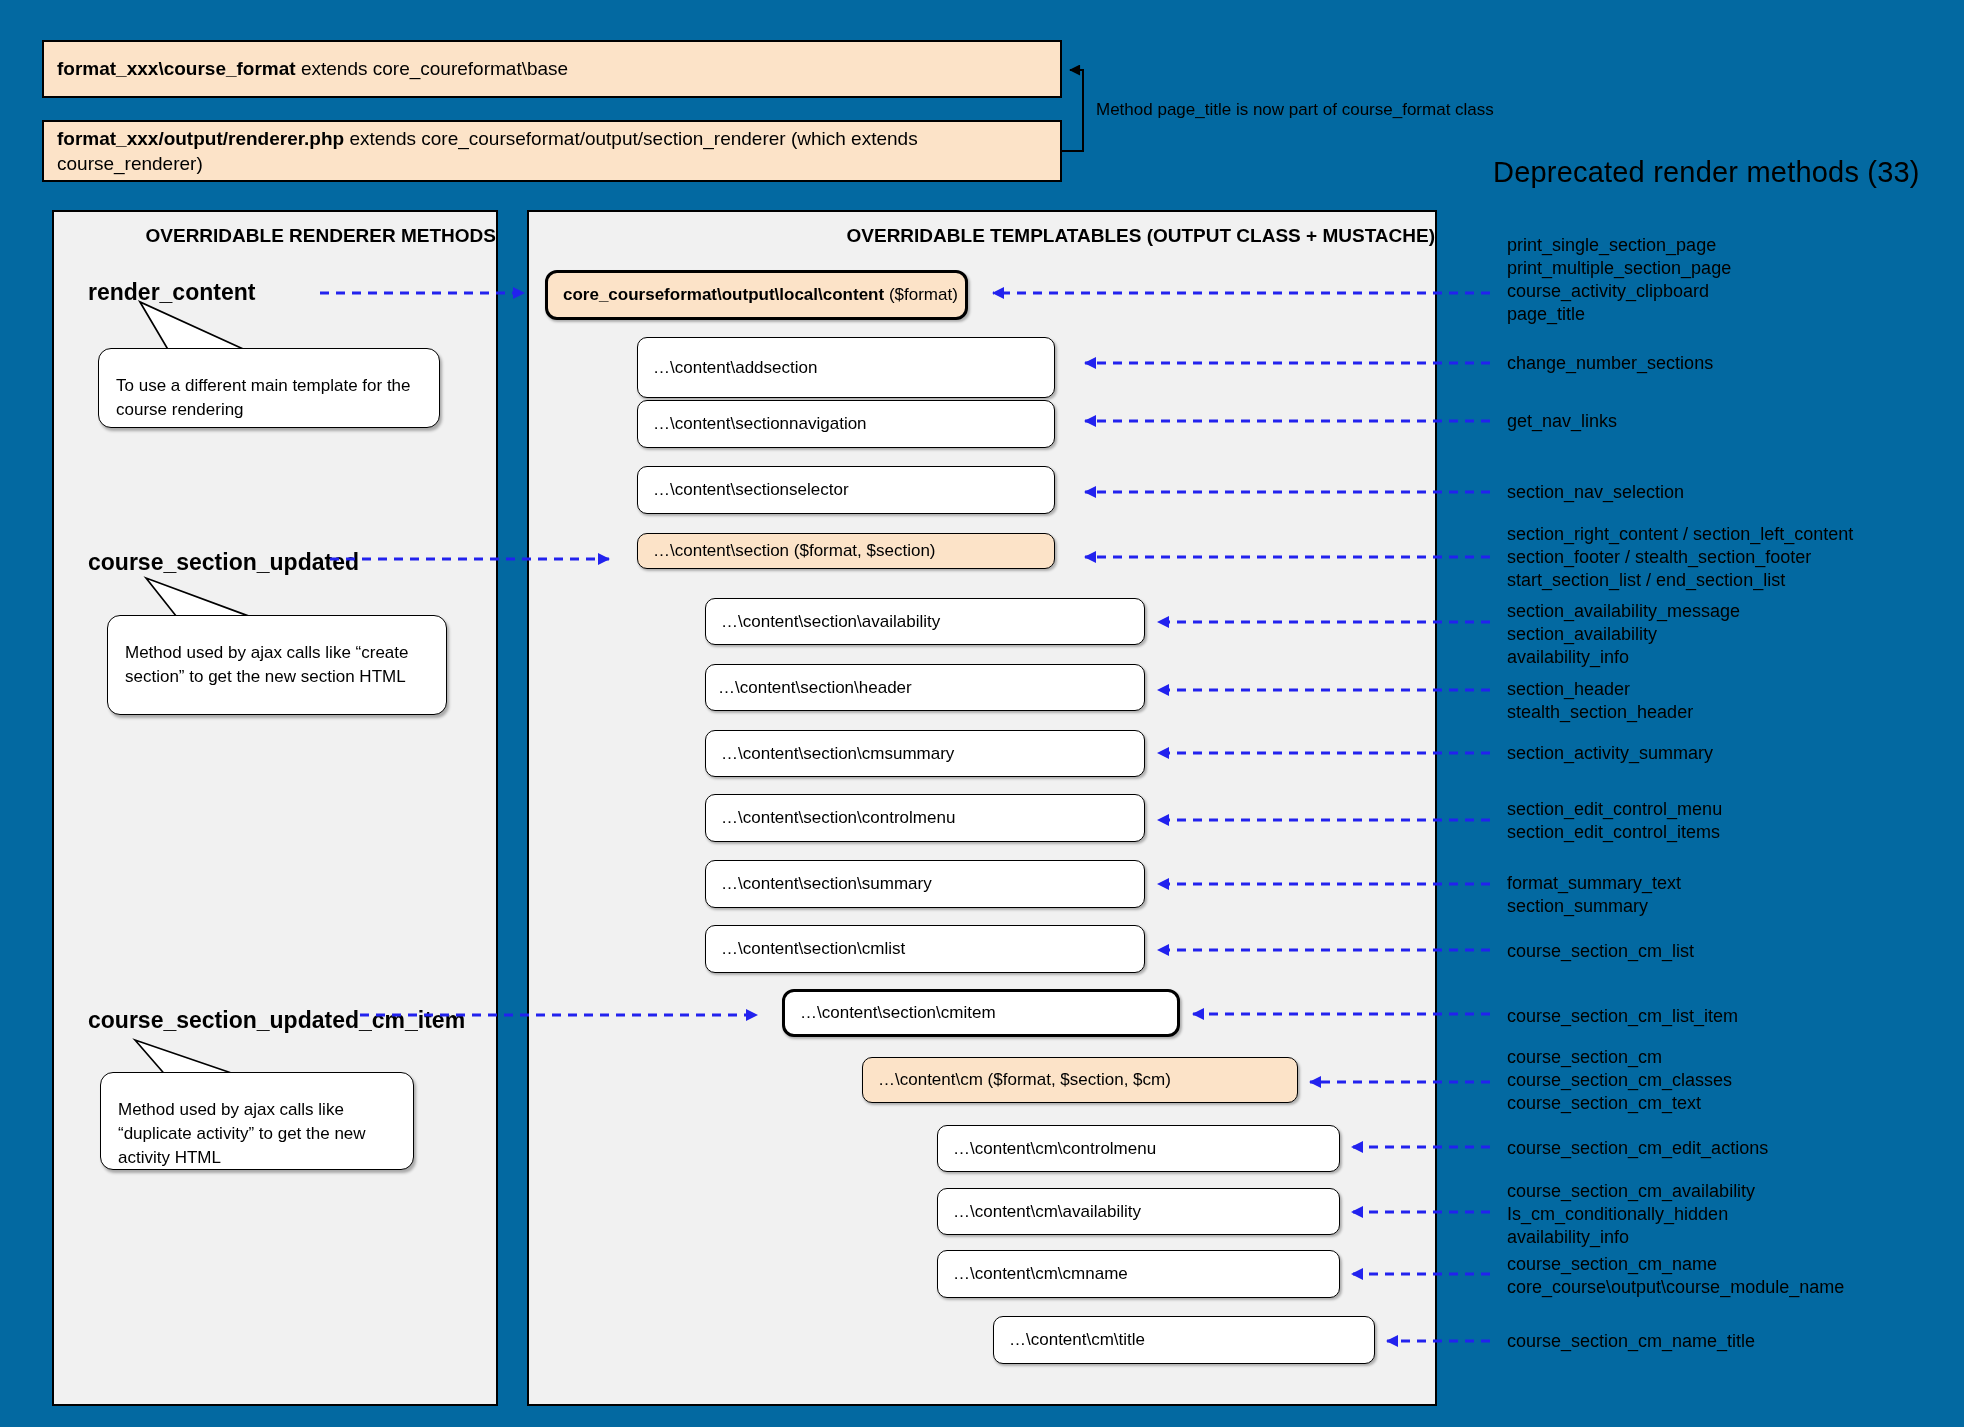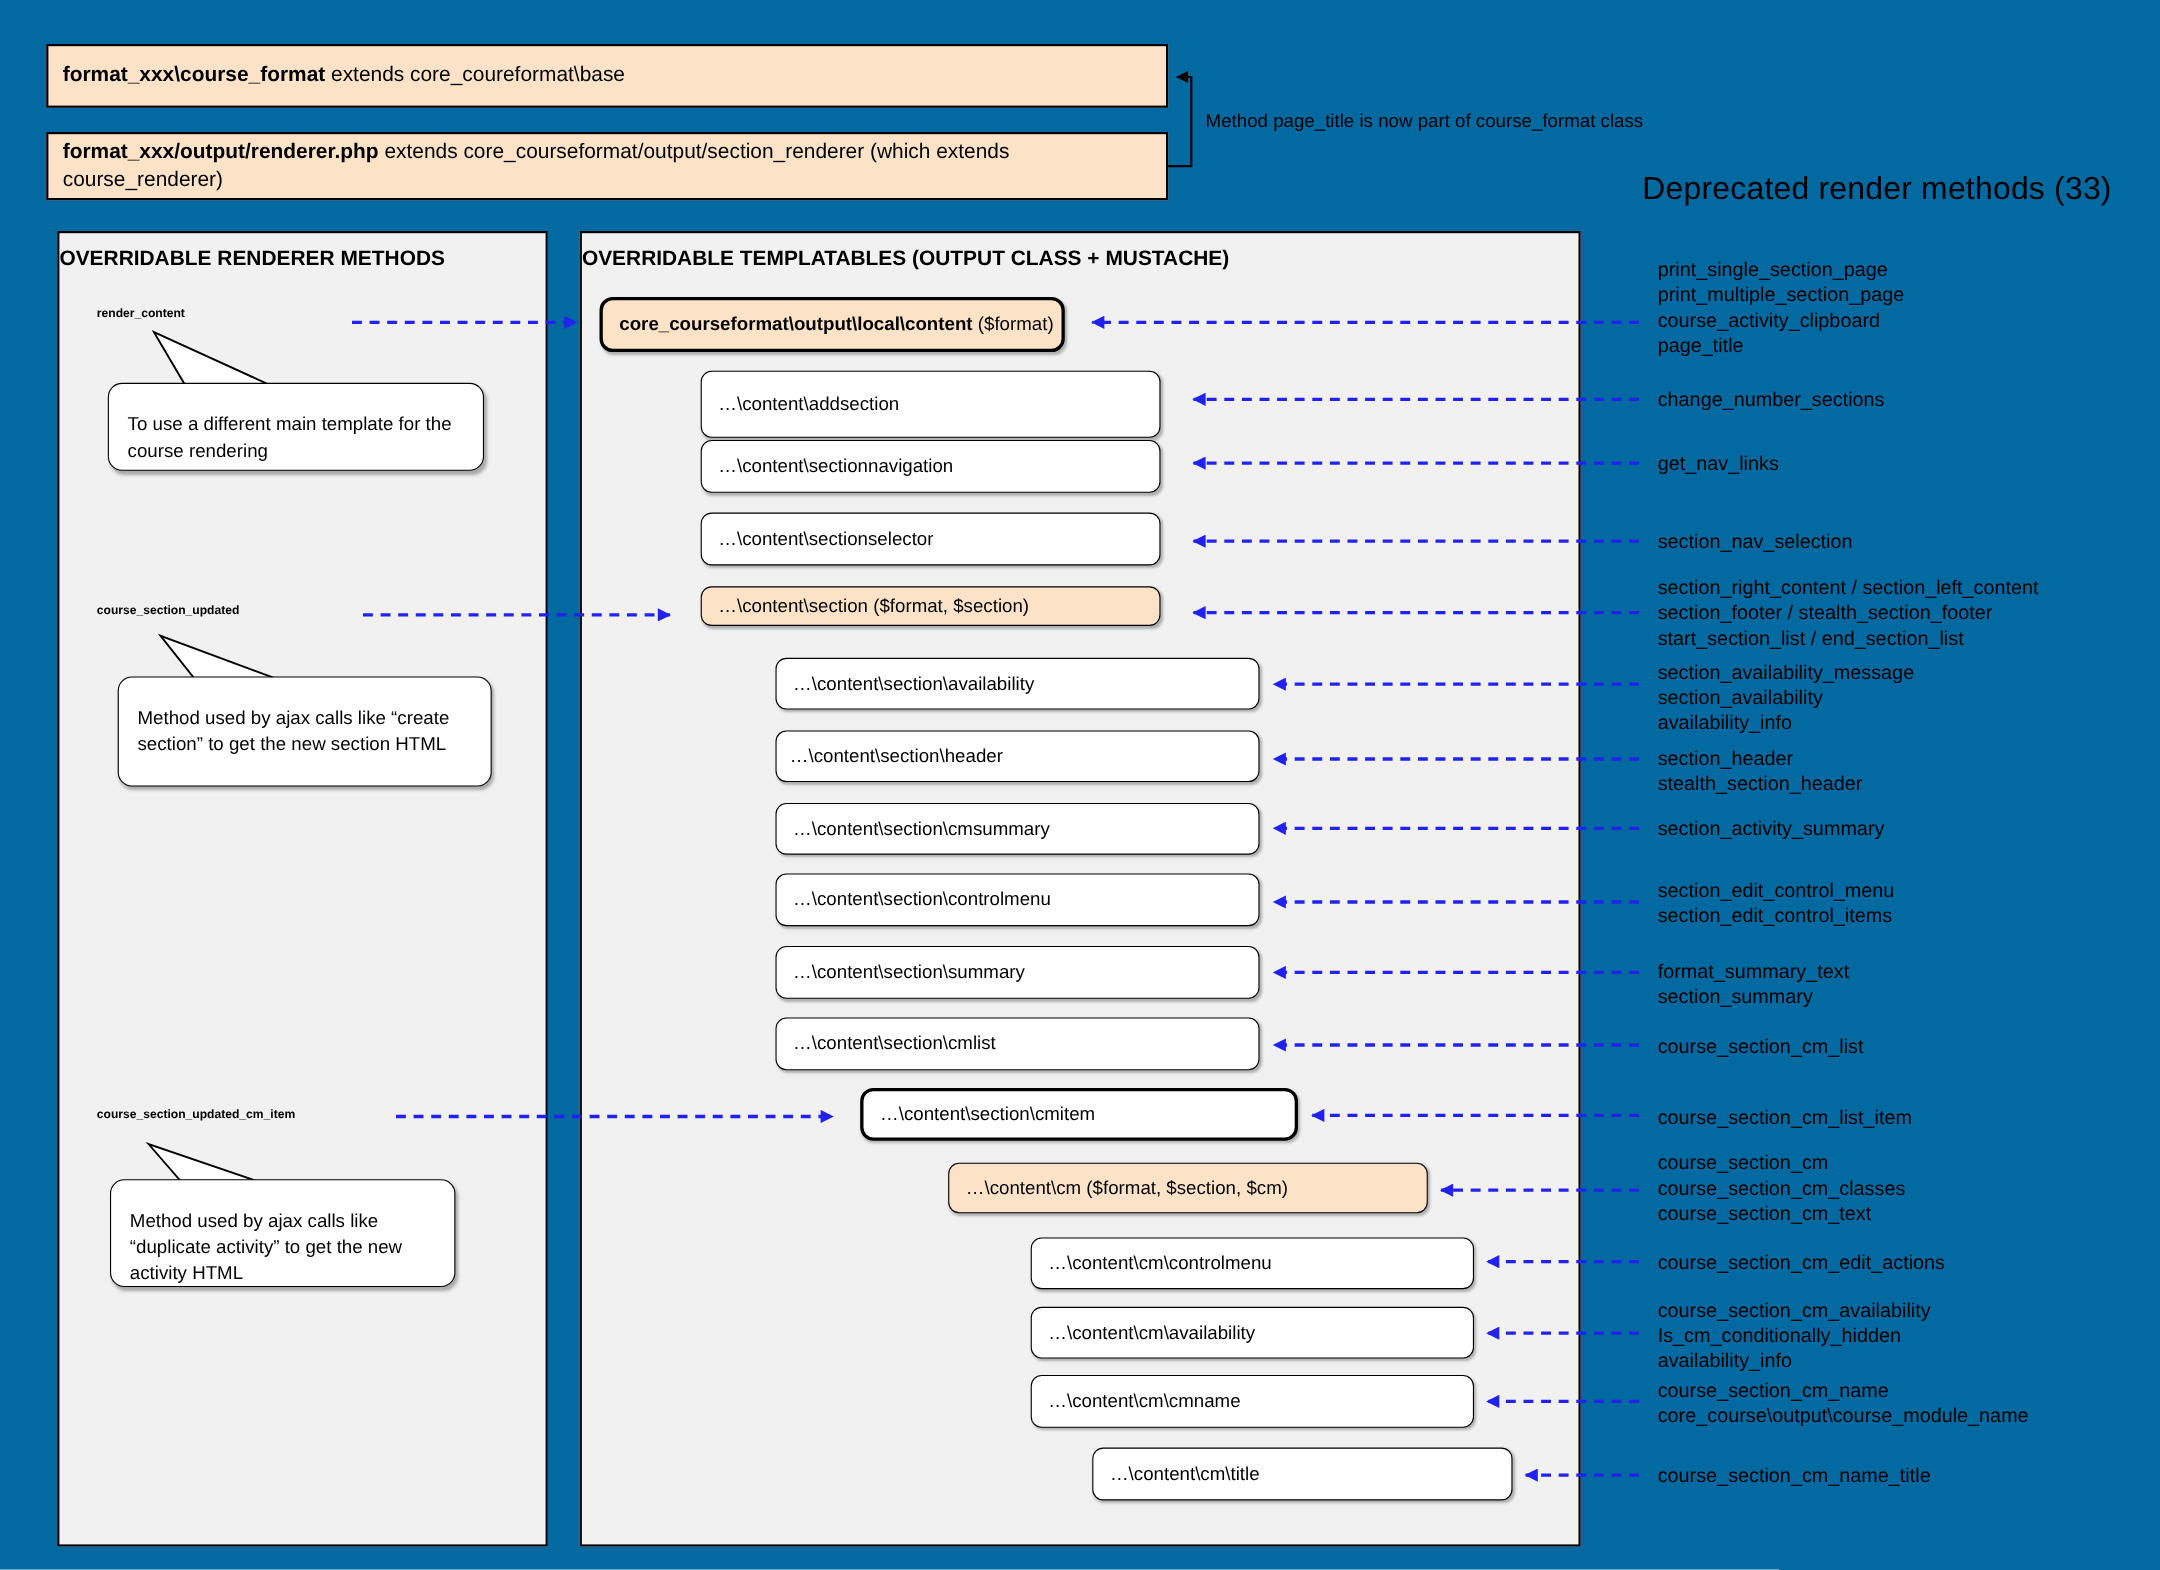--- a/index.html
+++ b/index.html
@@ -10,32 +10,32 @@
   .topbox{position:absolute;left:42px;width:1020px;background:#fce3c8;border:2px solid #000;
           box-sizing:border-box;display:flex;align-items:center;padding:0 13px;
           font-size:19px;line-height:1.32;}
   .topbox .txt b{font-weight:bold;}
 
   .note{position:absolute;left:1096px;top:100px;font-size:17px;}
   .dep-heading{position:absolute;left:1493px;top:156px;font-size:29px;letter-spacing:.2px;}
 
   
   .panel{position:absolute;top:210px;height:1196px;background:#f1f1f1;border:2px solid #000;box-sizing:border-box;}
-  .panel-title{position:absolute;top:13px;left:0;right:0;text-align:left;font-weight:bold;font-size:19px;}
+  .panel-title{position:absolute;top:13px;left:0;right:0;text-align:right;font-weight:bold;font-size:19px;}
 
   
   .mbox{position:absolute;background:#fff;border:1.8px solid #000;border-radius:10px;
         box-sizing:border-box;display:flex;align-items:center;padding:0 15px;font-size:17px;
         white-space:nowrap;box-shadow:1.5px 2px 2.5px rgba(0,0,0,0.28);}
   .mbox.orange{background:#fce3c8;}
   .mbox.thick{border-width:3px;border-radius:12px;}
   .mbox b{font-weight:bold;}
 
   
-  .mlabel{position:absolute;font-weight:bold;font-size:11px;white-space:nowrap;}
+  .mlabel{position:absolute;font-weight:bold;font-size:23px;white-space:nowrap;}
 
   
   .bubble{position:absolute;background:#fff;border:1.7px solid #000;border-radius:13px;
           box-sizing:border-box;padding:25px 17px;font-size:17px;line-height:24px;
           box-shadow:2px 3px 3px rgba(0,0,0,0.3);z-index:6;}
 
   
   .dep-group{position:absolute;left:1507px;font-size:18px;line-height:23px;white-space:nowrap;}
 
   svg.overlay{position:absolute;left:0;top:0;z-index:5;pointer-events:none;}

